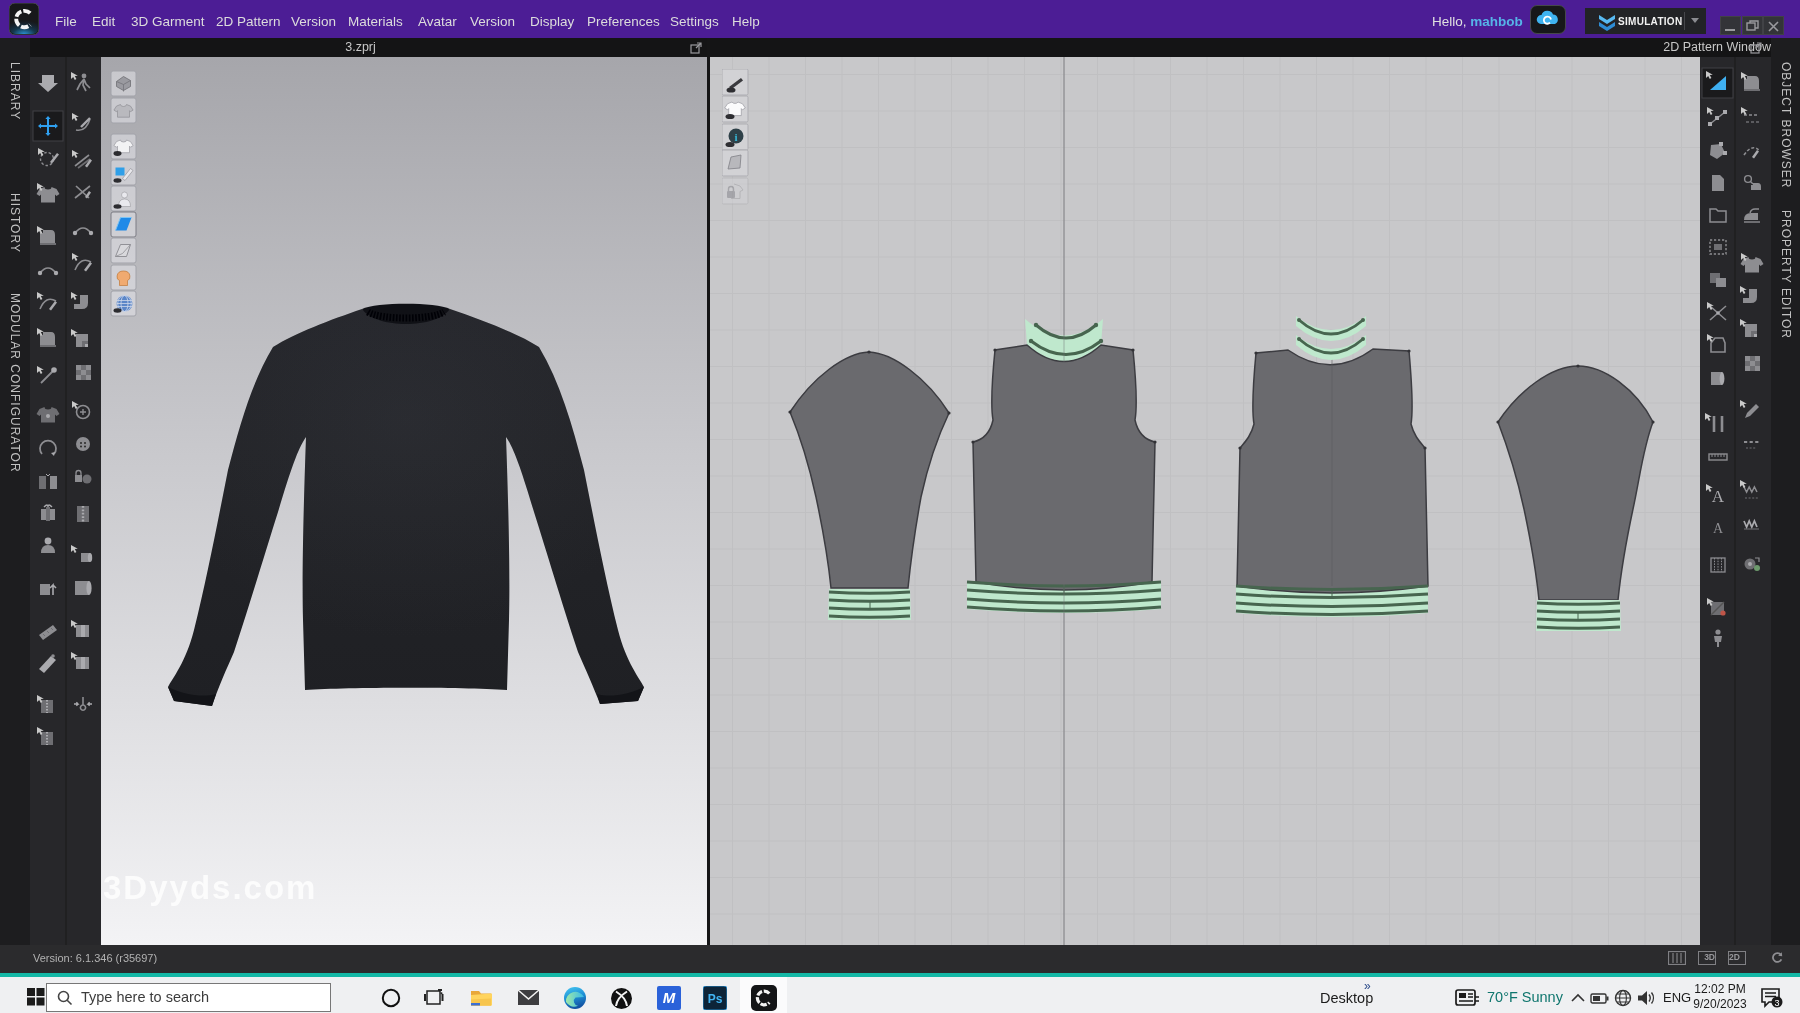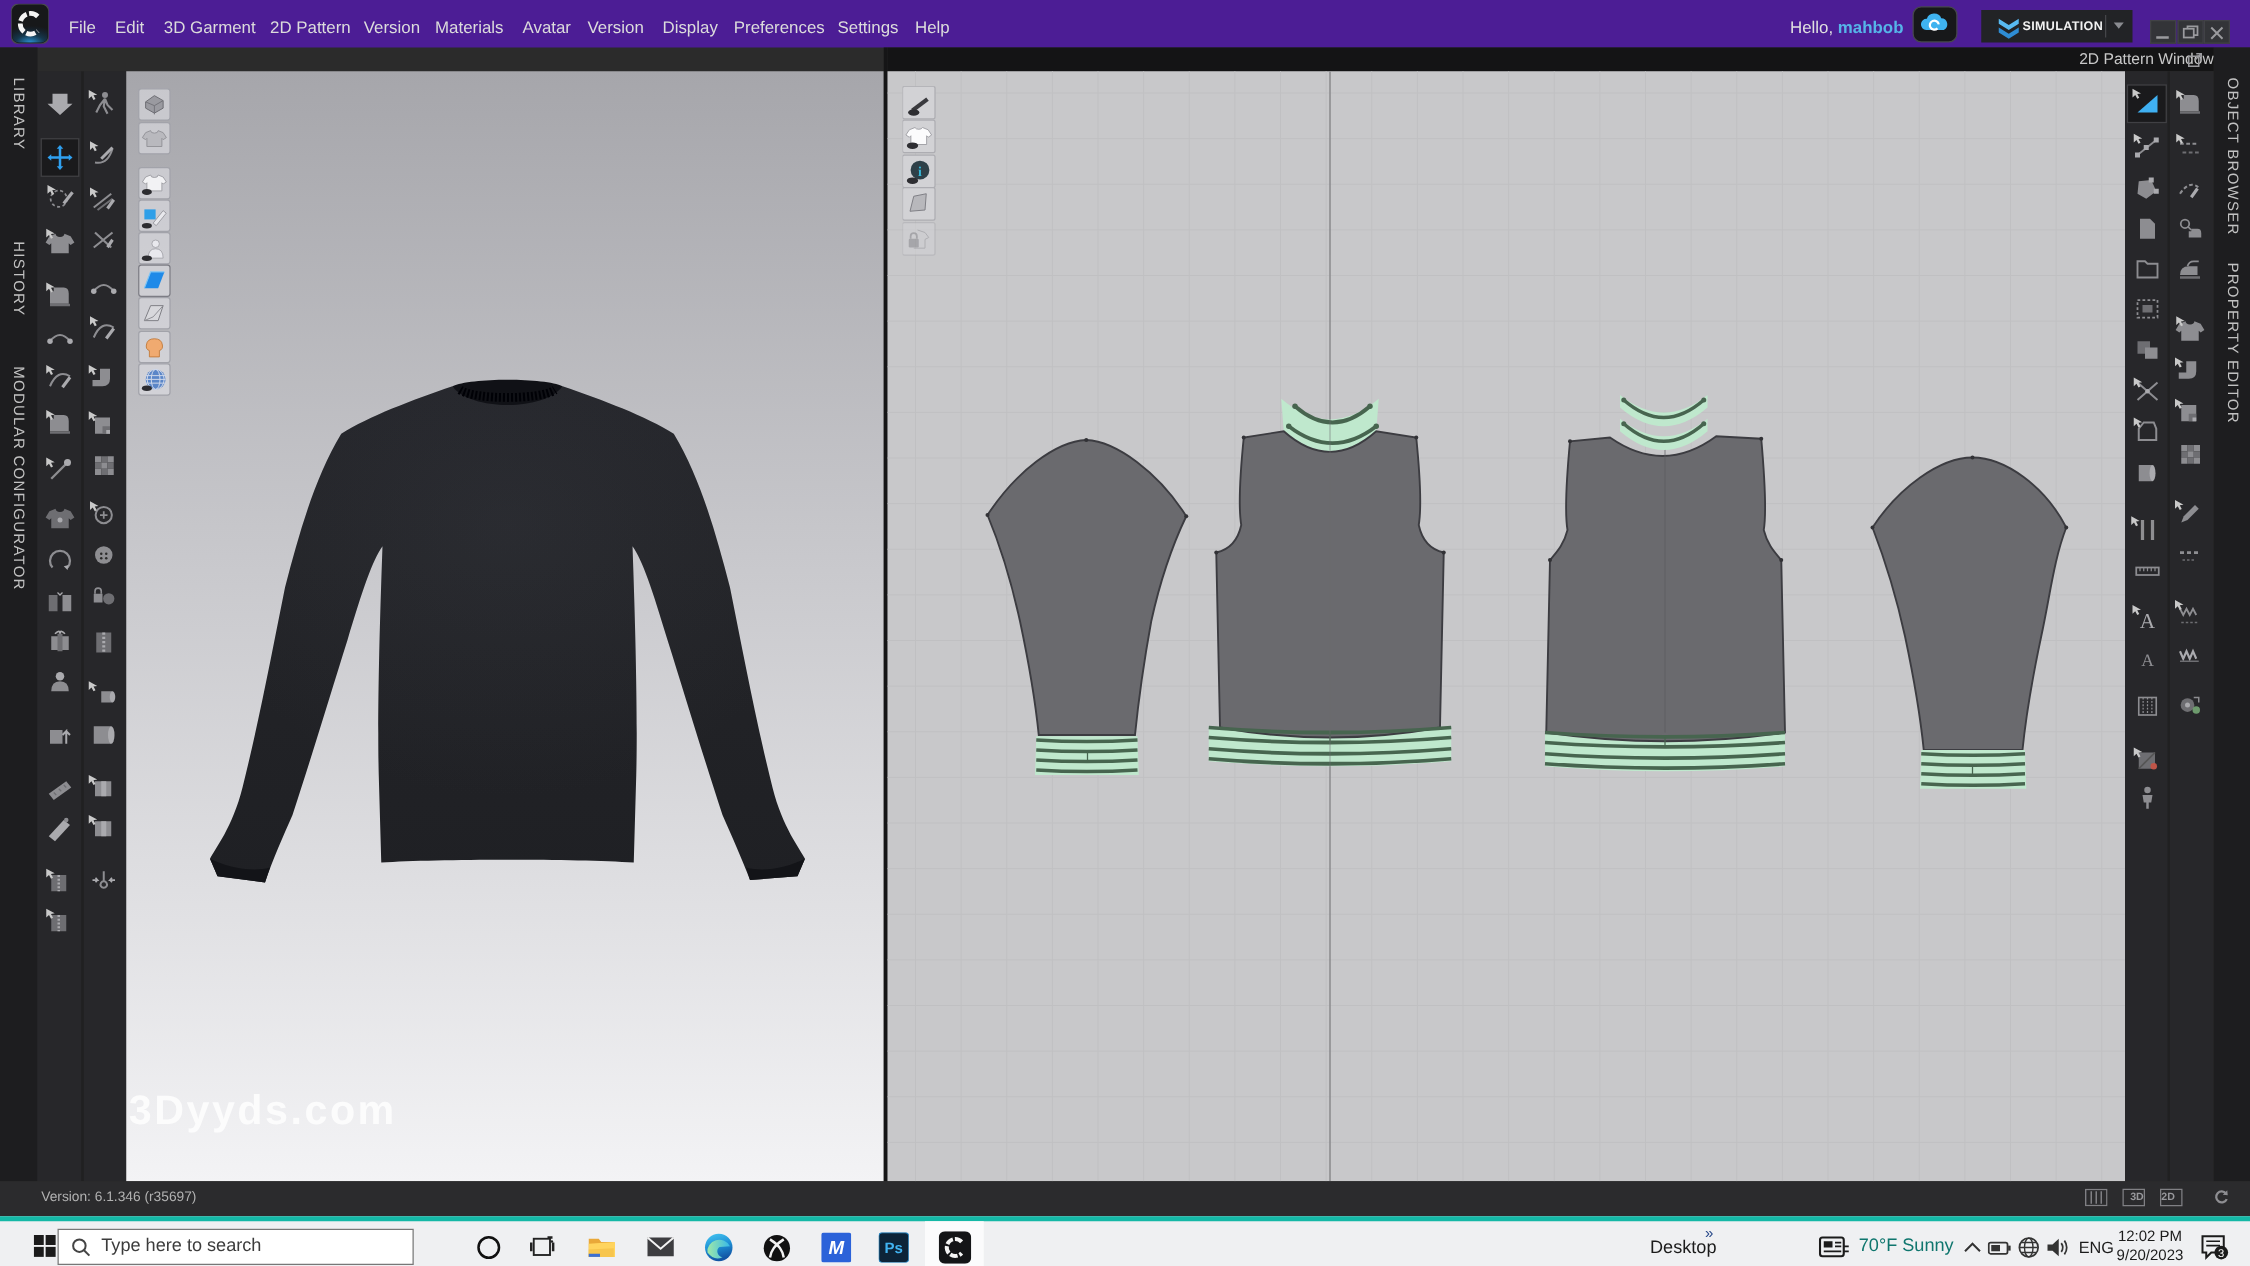--- a/index.html
+++ b/index.html
@@ -76,20 +76,24 @@
         </svg></div>
       <div style="position:absolute;left:1763px;top:16px;width:19px;height:17px;background:#333438;border:1px solid #414246"><svg width="19" height="17">
           <path d="M 5,5 l 9,9 m 0,-9 l -9,9" stroke="#9a9a9e" stroke-width="1.6"></path>
         </svg></div>
     </div>
 <div id="lefttabs">
 <span class="vtab" style="top:24px">LIBRARY</span>
 <span class="vtab" style="top:155px">HISTORY</span>
 <span class="vtab" style="top:255px">MODULAR CONFIGURATOR</span>
 </div>
+<div id="p3dtitle">3.zprj<svg class="exp" style="left:660px" width="13" height="13">
+        <rect x="1" y="4" width="8" height="8" fill="none" stroke="#9a9a9e" stroke-width="1.2"></rect>
+        <path d="M6,7 l5,-5 m-4,0 h4 v4" fill="none" stroke="#9a9a9e" stroke-width="1.2"></path>
+      </svg></div>
 <div id="tools3d">
       <svg width="71" height="888" style="position:absolute;left:0;top:0">
         <line x1="36" y1="0" x2="36" y2="888" stroke="#202021" stroke-width="2"></line>
         <path d="M12,18 h12 v8 h4 l-10,9 l-10,-9 h4 z" fill="#aaaaae"></path>
         <rect x="3" y="54" width="30" height="30" fill="#1a1a1c" stroke="#404044" stroke-width="1"></rect>
         <g stroke="#2fa0f0" stroke-width="2" fill="none">
           <line x1="10" y1="69" x2="26" y2="69"></line>
           <line x1="18" y1="61" x2="18" y2="77"></line>
         </g>
         <g fill="#2fa0f0">

